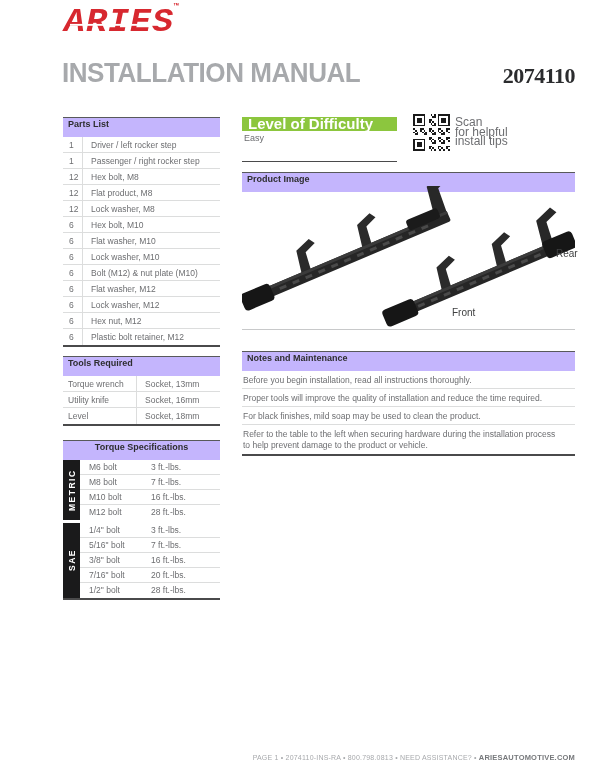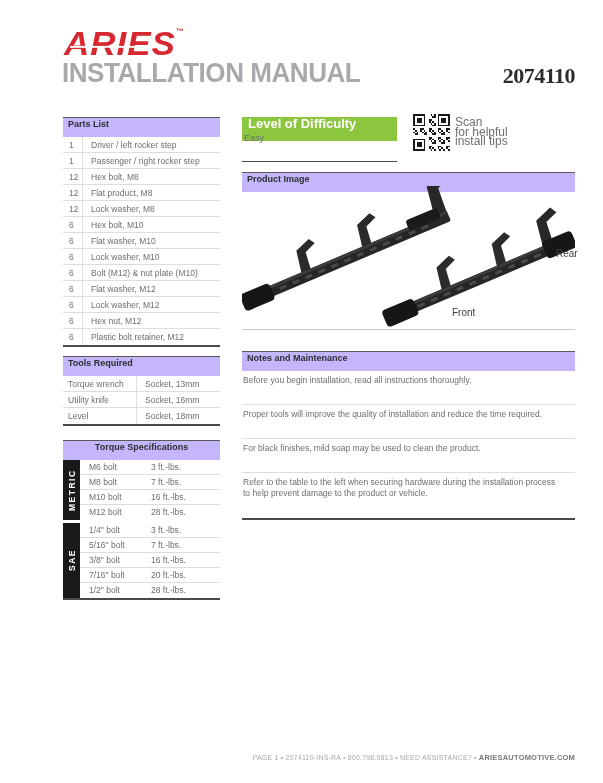--- a/index.html
+++ b/index.html
@@ -1,20 +1,20 @@
 <!DOCTYPE html>
 <html><head>
 <meta charset="utf-8">
 <style>
   * { box-sizing: border-box; margin: 0; padding: 0; }
   body { margin: 0; background: #ffffff; font-family: "Liberation Sans", sans-serif; }
   .page { position: relative; width: 603px; height: 783px; background: #ffffff; overflow: hidden; }
 
   
-  .brand { position: absolute; left: 64px; top: 24px; color: #D7282F; }
+  .brand { position: absolute; left: 64px; top: 2px; color: #D7282F; font-family: Liberation Mono, monospace; }
   .brand-text { position: relative; display: inline-block; font-size: 35px; font-weight: bold; font-style: italic; letter-spacing: 1px; transform: scaleY(0.95); }
   .brand-text::after { content: ""; position: absolute; left: 6px; right: 12px; top: 54%; height: 2.5px; background: #ffffff; }
   .brand-tm { font-size: 8px; font-weight: bold; vertical-align: 22px; color: #D7282F; }
   .manual-title { position: absolute; left: 62px; top: 57px; font-size: 28px; font-weight: bold; color: #A7A9AC; letter-spacing: -0.5px; transform: scaleX(0.93); transform-origin: left center; }
   .part-number { position: absolute; right: 28px; top: 63px; font-size: 22px; font-weight: bold; color: #2B2C2E; letter-spacing: -0.5px; font-family: Liberation Serif, serif; }
 
   
   .panel-bar { background: #c4b5fd; border-top: 1px solid #58595B; height: 20px; line-height: 13px; font-size: 9px; font-weight: bold; color: #2E2E30; padding: 0 5px; }
   .tbl { font-size: 8.5px; color: #6D6E71; border-bottom: 2px solid #4A4A4B; }
 
@@ -38,35 +38,35 @@
   .tgroup { display: flex; }
   .tgroup + .tgroup { margin-top: 3px; }
   .side-label { width: 17px; background: #1A1A1B; color: #ffffff; font-weight: bold; font-size: 8.5px; letter-spacing: 1.5px; writing-mode: vertical-rl; transform: rotate(180deg); display: flex; align-items: center; justify-content: center; }
   .tg-rows { flex: 1; }
   .torq-row { display: flex; height: 15px; line-height: 15px; border-bottom: 1px solid #DCDDDD; }
   .torq-row:last-child { border-bottom: none; }
   .bolt { width: 62px; padding-left: 9px; }
   .val { flex: 1; padding-left: 9px; }
 
   
-  #difficulty-bar { position: absolute; left: 242px; top: 117px; width: 155px; height: 24px; line-height: 14px; background: #8CC63E; color: #ffffff; font-size: 13px; font-weight: bold; padding: 0 6px; }
+  #difficulty-bar { position: absolute; left: 242px; top: 117px; width: 155px; height: 14px; line-height: 14px; background: #8CC63E; color: #ffffff; font-size: 15px; font-weight: bold; padding: 0 6px; }
   #difficulty-value { position: absolute; left: 242px; top: 131px; width: 155px; height: 31px; line-height: 14px; font-size: 9px; color: #6D6E71; padding-left: 2px; border-bottom: 1.5px solid #4A4A4B; }
 
   #qr-box { position: absolute; left: 413px; top: 114px; width: 37px; height: 37px; }
   #qr-caption { position: absolute; left: 455px; top: 118px; font-size: 12px; line-height: 9.5px; color: #6D6E71; }
 
   #product-section-bar { position: absolute; left: 242px; top: 172px; width: 333px; }
   #product-image { position: absolute; left: 242px; top: 186px; width: 333px; height: 144px; border-bottom: 1px solid #C8C9CA; }
   .img-label { position: absolute; font-size: 10px; color: #3F4041; }
   #label-front { left: 210px; top: 121px; }
   #label-rear { left: 314px; top: 62px; }
 
   #notes-section { position: absolute; left: 242px; top: 351px; width: 333px; }
   #notes-rows { border-bottom: 2px solid #4A4A4B; }
-  .note-row { font-size: 8.5px; color: #6D6E71; padding: 4px 0 19px 1px; border-bottom: 1px solid #DCDDDD; white-space: nowrap; }
+  .note-row { font-size: 8.5px; color: #6D6E71; padding: 4px 0 3px 1px; border-bottom: 1px solid #DCDDDD; white-space: nowrap; }
   .note-row.wrap { white-space: normal; max-width: 322px; line-height: 11px; }
   .note-row:last-child { border-bottom: none; }
 
   
   #footer { position: absolute; right: 28px; top: 753px; font-size: 7px; color: #A7A9AC; letter-spacing: 0.2px; }
   #footer .site { font-weight: bold; color: #76787B; font-size: 7.5px; }
 </style>
 </head>
 <body>
 

